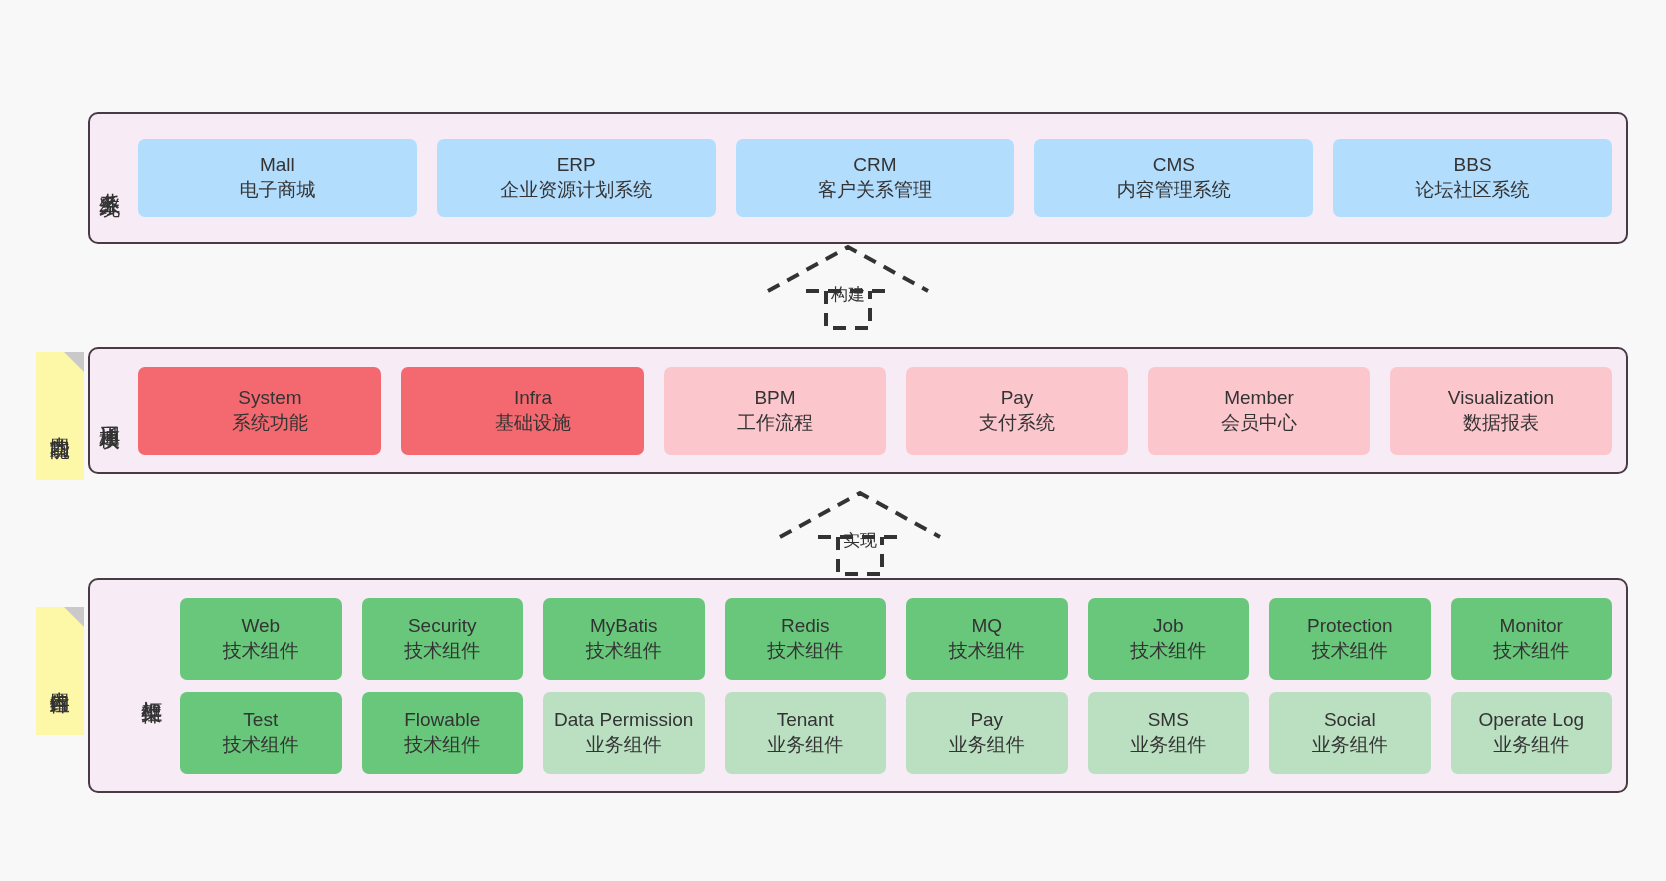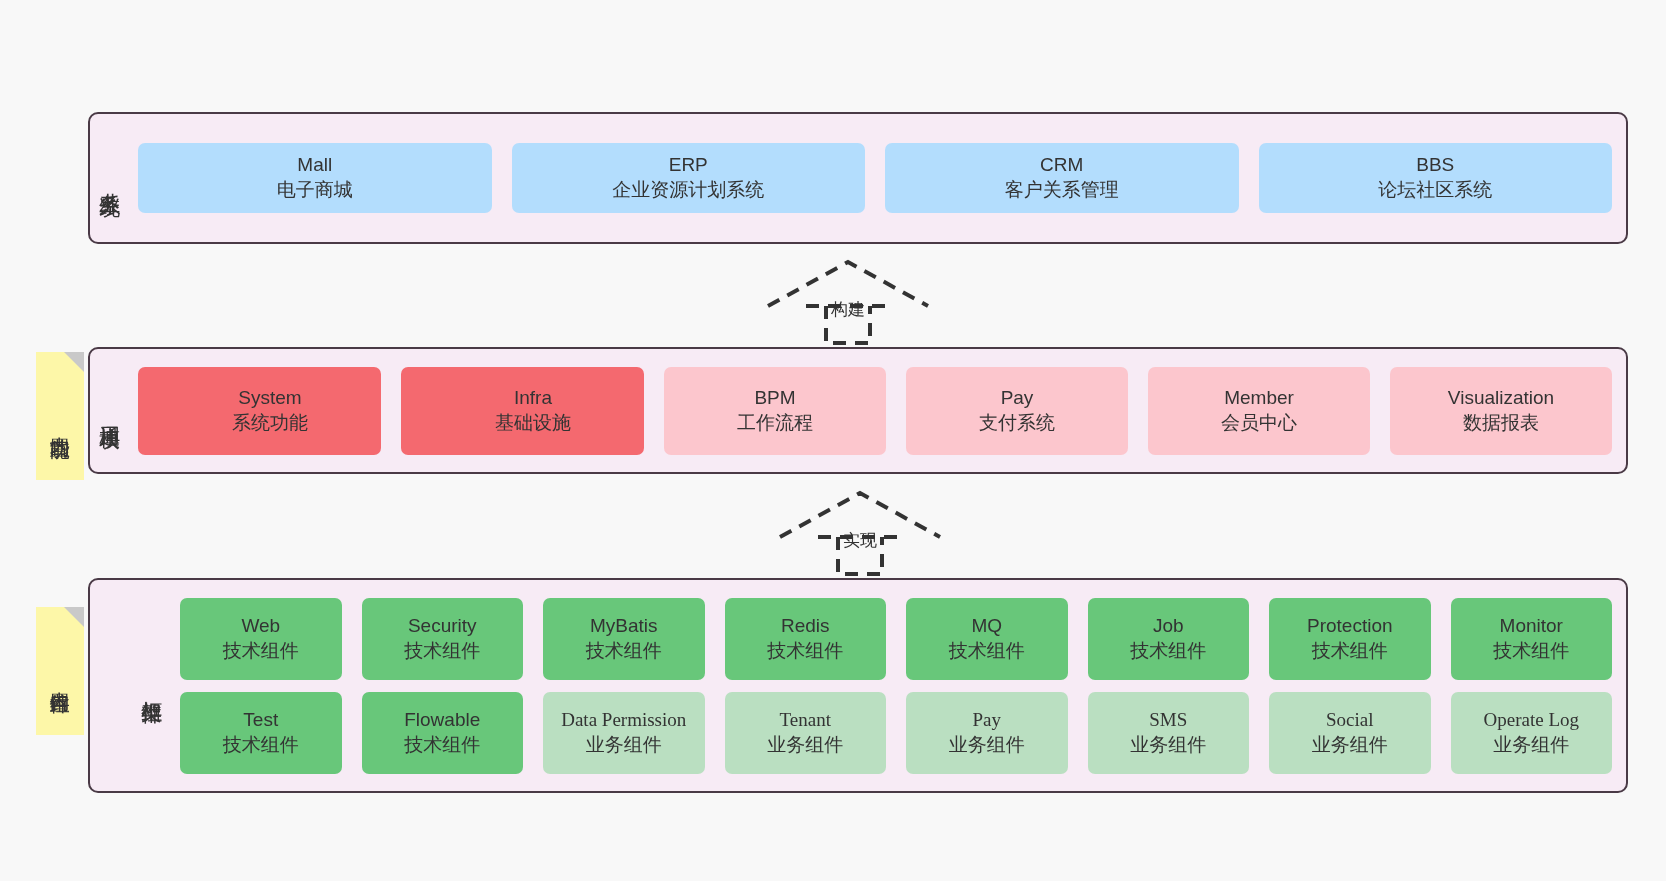--- a/index.html
+++ b/index.html
@@ -71,25 +71,25 @@
     font-size: 19px;
     line-height: 1.30;
     color: #333333;
     box-sizing: border-box;
     padding: 6px 4px;
     min-width: 0;
   }
   .node .t-en { display: block; }
   .node .t-cn { display: block; }
 
-  .node.blue        { background: #b3ddfd; height: 70px; }
+  .node.blue        { background: #b3ddfd; height: 78px; }
   .node.red         { background: #f4696f; height: 88px; padding-left: 25px; }
   .node.pink        { background: #fcc6cd; height: 88px; justify-content: center; }
   .node.green       { background: #68c77a; height: 82px; }
-  .node.green-light { background: #badfc1; height: 82px; font-family: Liberation Serif, serif; }
+  .node.green-light { background: #badfc1; height: 82px; }
 
   
   .note {
     position: absolute;
     width: 48px;
     background: #fdf7a8;
     box-sizing: border-box;
     display: flex;
     align-items: center;
     justify-content: center;
@@ -146,28 +146,32 @@
       </div>
       <div class="node blue">
         <span class="t-en">ERP</span>
         <span class="t-cn">企业资源计划系统</span>
       </div>
       <div class="node blue">
         <span class="t-en">CRM</span>
         <span class="t-cn">客户关系管理</span>
       </div>
       <div class="node blue">
+        <span class="t-en">CMS</span>
+        <span class="t-cn">内容管理系统</span>
+      </div>
+      <div class="node blue">
         <span class="t-en">BBS</span>
         <span class="t-cn">论坛社区系统</span>
       </div>
     </div>
   </div>
 </div>
 
-<div class="connector" style="left:758px; top:253px;">
+<div class="connector" style="left:758px; top:238px;">
   <svg viewBox="0 0 180 92" preserveAspectRatio="none" aria-hidden="true">
     <path d="M10 53 L90 9 L170 53" fill="none" stroke="#333333" stroke-width="4" stroke-dasharray="13,9" stroke-linecap="butt"></path>
     <path d="M48 53 L132 53" fill="none" stroke="#333333" stroke-width="4" stroke-dasharray="13,9"></path>
     <path d="M68 53 L68 90 L112 90 L112 53" fill="none" stroke="#333333" stroke-width="4" stroke-dasharray="13,9"></path>
   </svg>
   <span class="conn-label">构建</span>
 </div>
 
 <div class="note" style="left:36px; top:352px; height:128px;">
   <span>内置功能</span>

